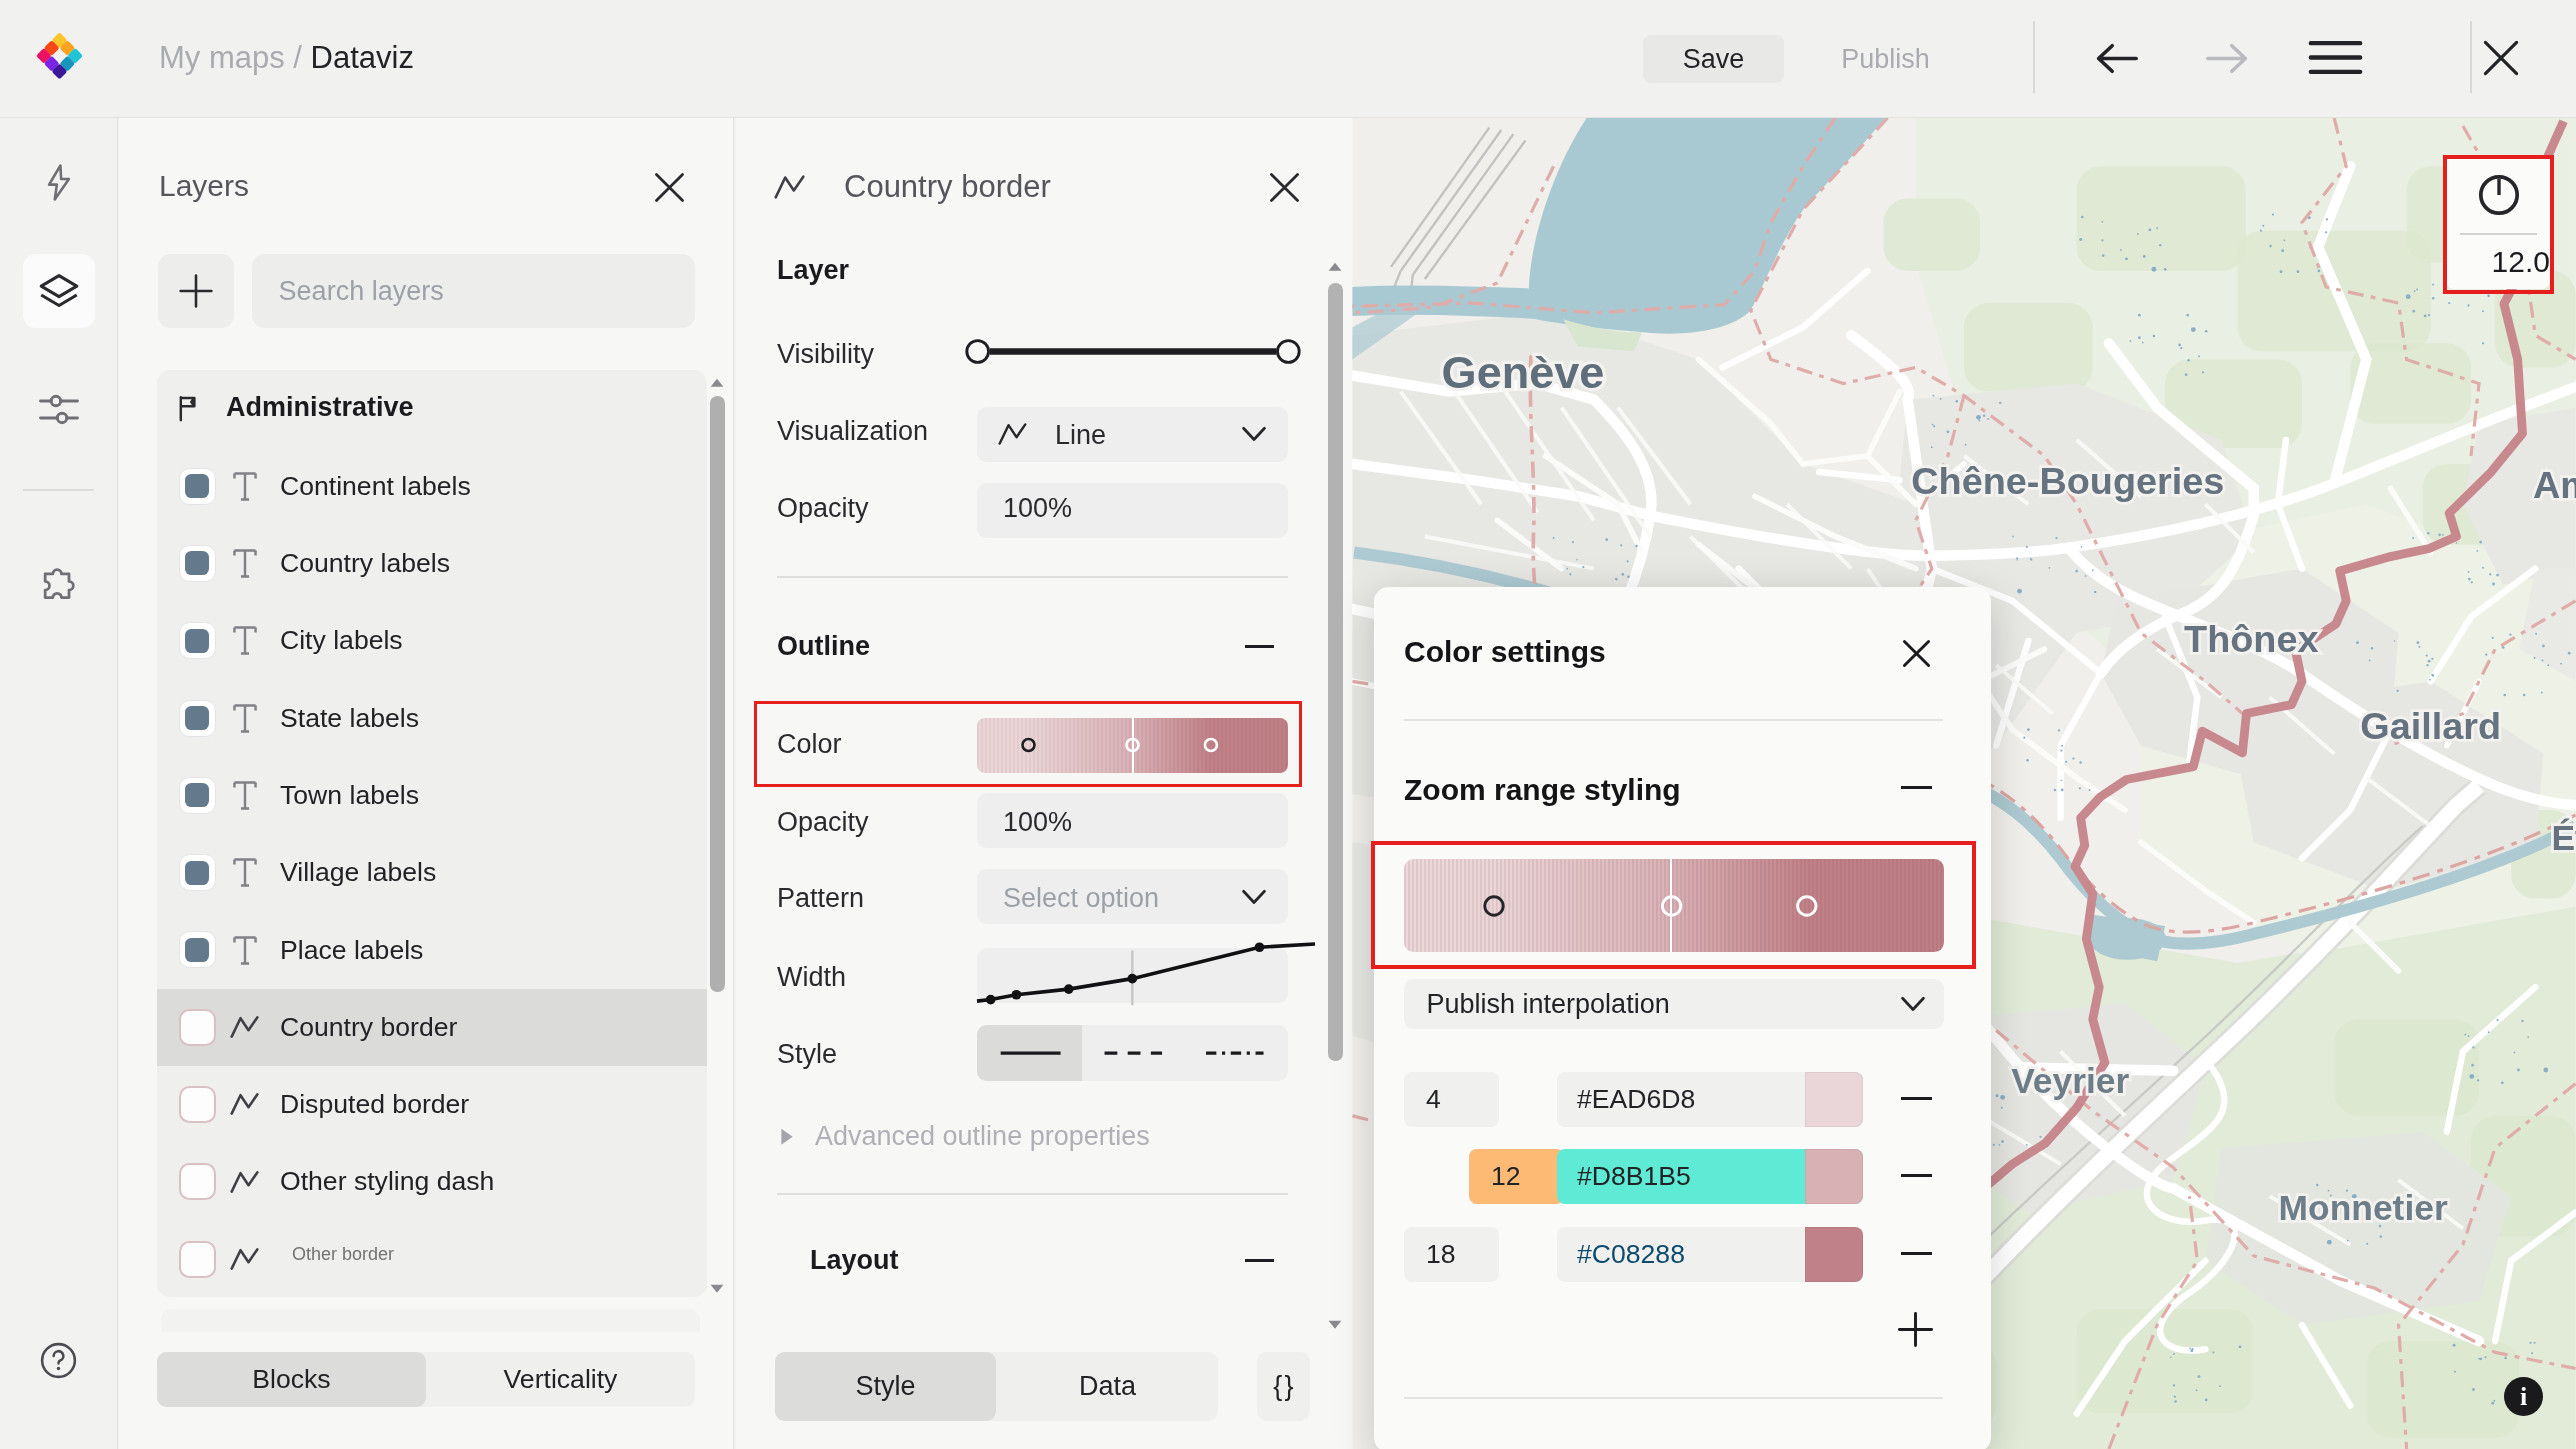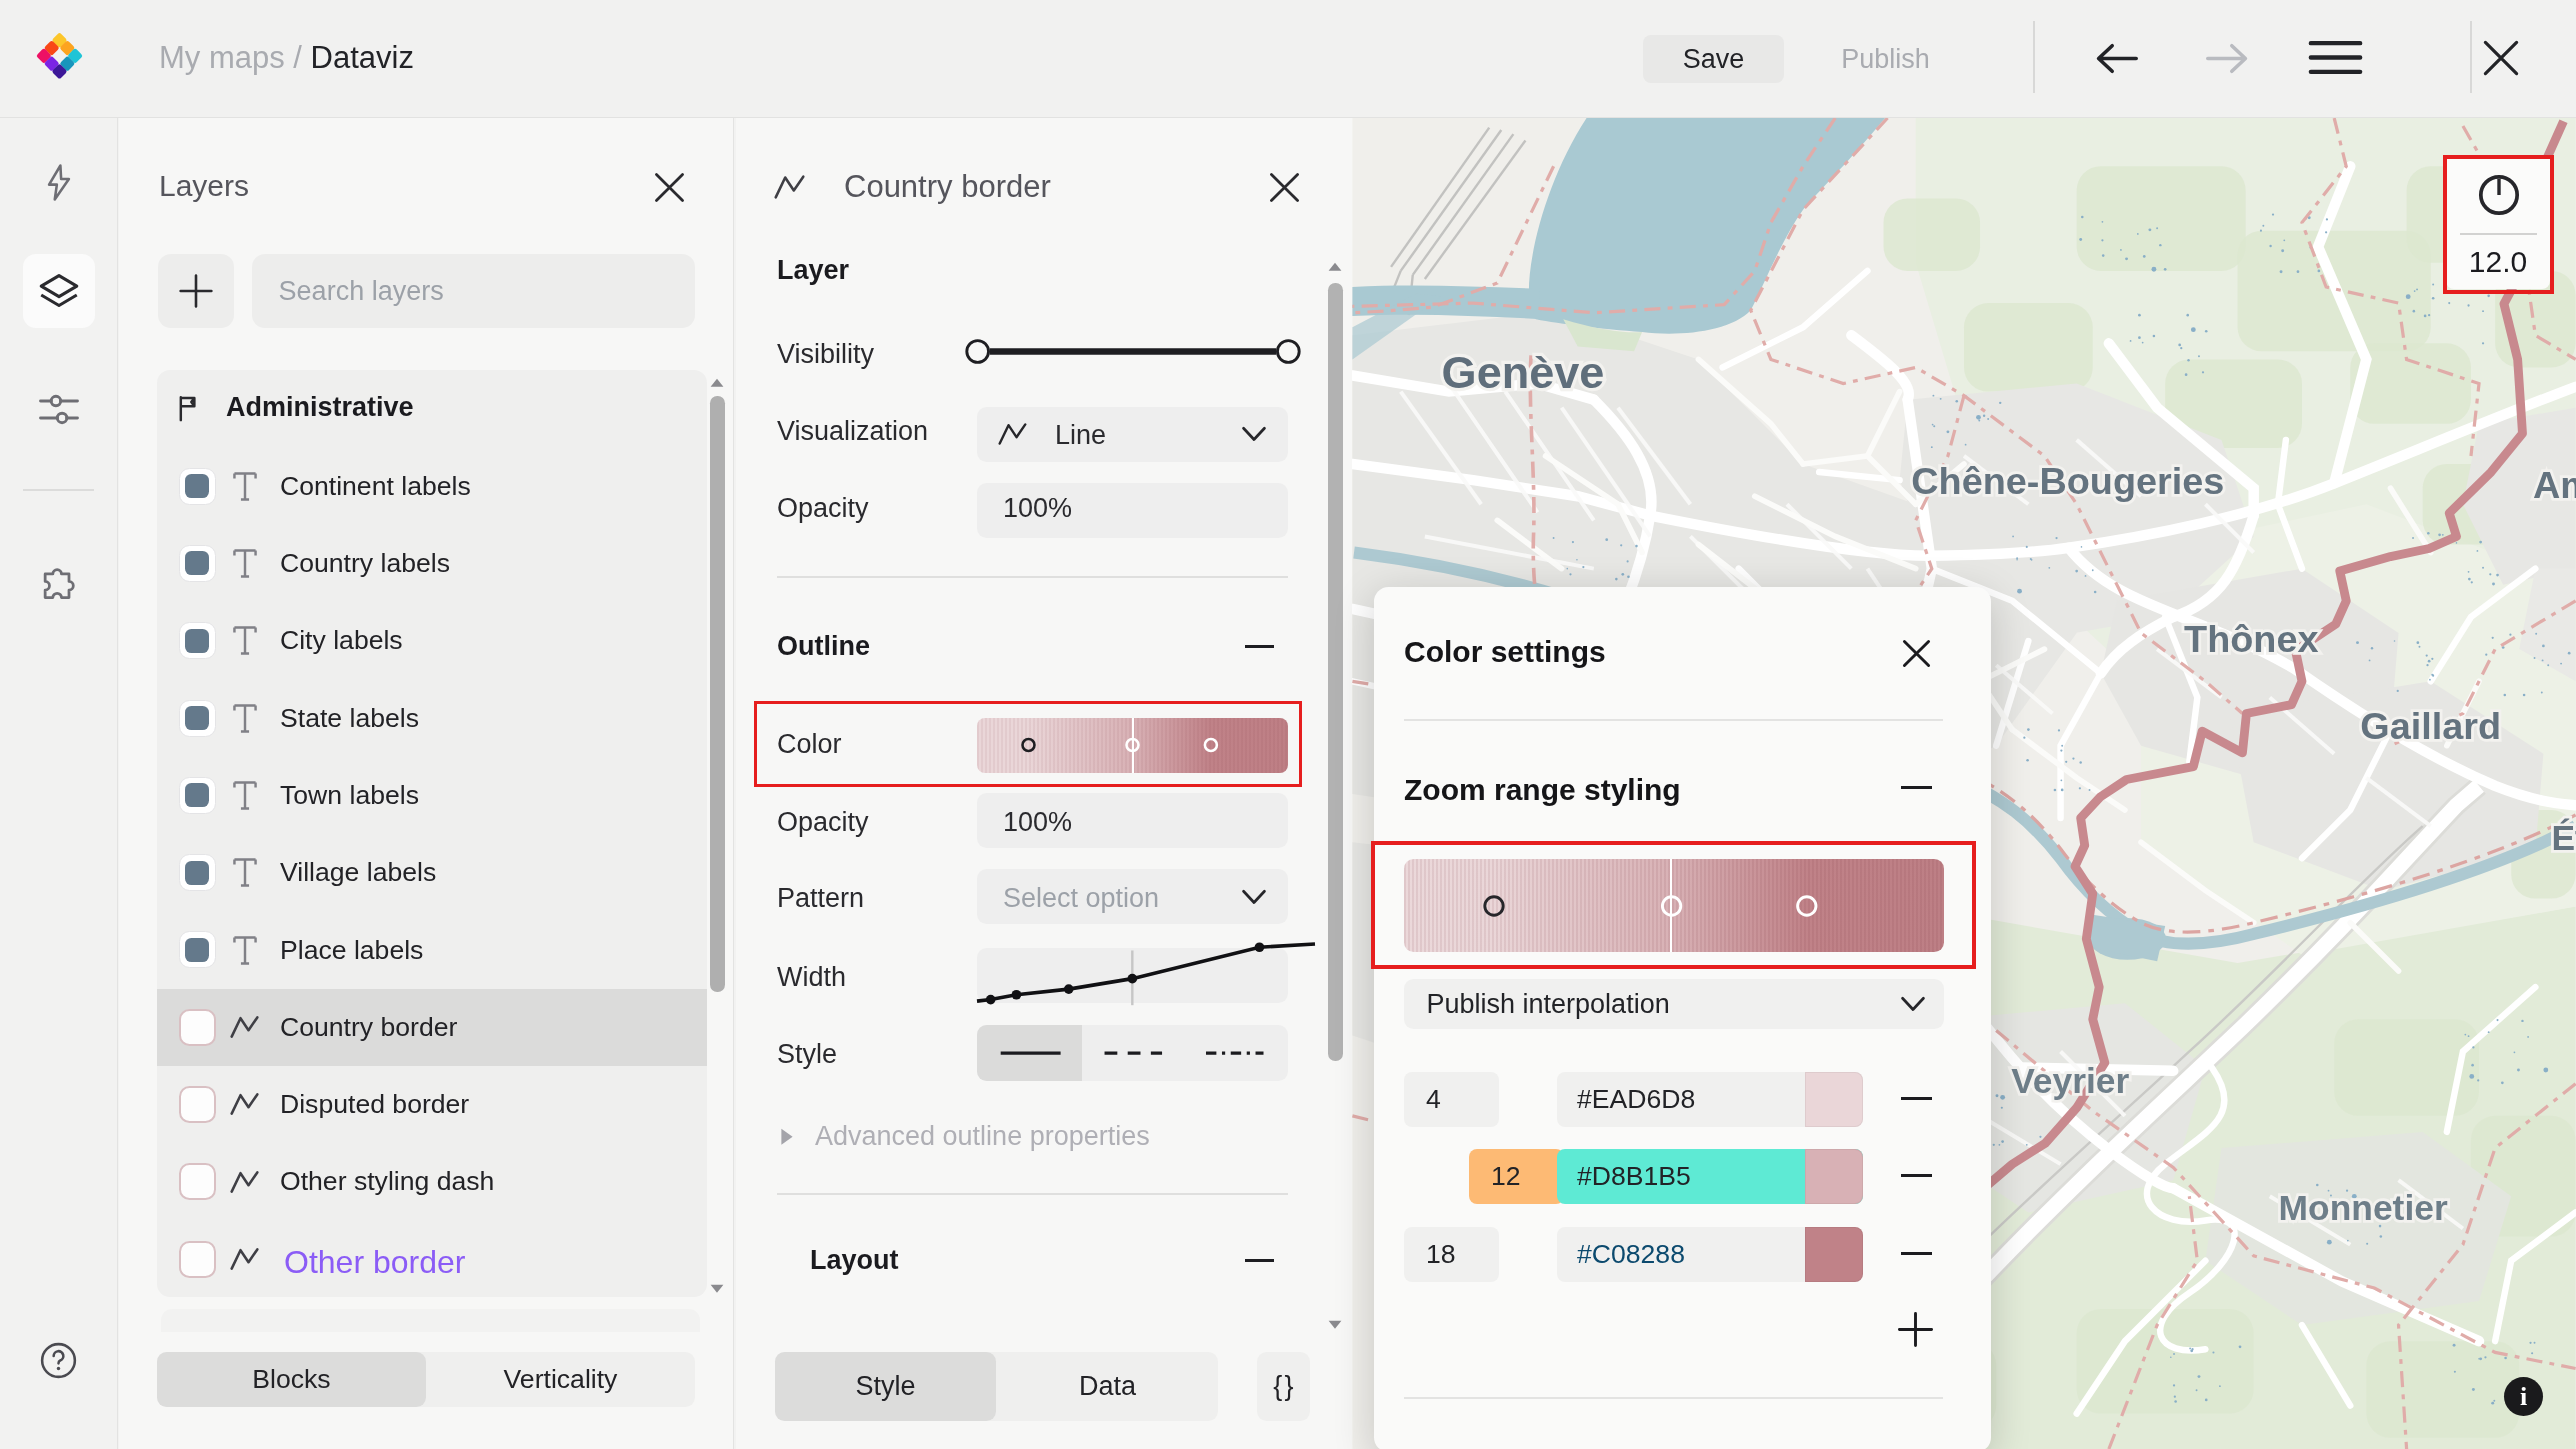--- a/index.html
+++ b/index.html
@@ -141,21 +141,21 @@
 <div class="abs" style="left:280px;top:1089px;font-size:26.6px;color:#222226">Disputed border</div>
 <div class="abs" style="left:179px;top:1163px;width:37px;height:37px;background:#FDFDFD;border:2.4px solid #D9C0C3;border-radius:10.5px"></div>
 <svg class="abs" style="left:230px;top:1170px" width="29" height="24" viewBox="0 0 36 30">
       <path d="M2 27 L13 4 L23 19 L34 3" stroke="#3F3F45" stroke-width="3.2" fill="none" stroke-linejoin="round" stroke-linecap="round"></path>
     </svg>
 <div class="abs" style="left:280px;top:1166px;font-size:26.6px;color:#222226">Other styling dash</div>
 <div class="abs" style="left:179px;top:1241px;width:37px;height:37px;background:#FDFDFD;border:2.4px solid #D9C0C3;border-radius:10.5px"></div>
 <svg class="abs" style="left:230px;top:1247px" width="29" height="24" viewBox="0 0 36 30">
       <path d="M2 27 L13 4 L23 19 L34 3" stroke="#3F3F45" stroke-width="3.2" fill="none" stroke-linejoin="round" stroke-linecap="round"></path>
     </svg>
-<div class="abs" style="left:284px;top:1244px;font-size:32px;color:#8b5cf6">Other border</div>
+<div class="abs" style="left:292px;top:1244px;font-size:18px;color:#737373">Other border</div>
 
 <svg class="abs" style="left:709px;top:377px" width="16" height="11.3" viewBox="0 0 20 14">
       <path d="M10 2 L18 12 H2 Z" fill="#8A8A8E"></path>
     </svg>
 <div class="abs" style="left:710px;top:396px;width:14.5px;height:596px;background:#AFAFAF;border-radius:7.2px"></div>
 <svg class="abs" style="left:709px;top:1283px" width="16" height="11.3" viewBox="0 0 20 14">
       <path d="M10 12 L18 2 H2 Z" fill="#8A8A8E"></path>
     </svg>
 <div class="abs" style="left:161px;top:1309px;width:539px;height:22.5px;background:#F2F2F1;border-radius:11.3px 11.3px 0 0"></div>
 <div class="abs" style="left:157px;top:1352px;width:538px;height:55px;background:#EFEFEE;border-radius:9.7px"></div>
@@ -701,21 +701,21 @@
         <path d="M262 250 C300 262 340 268 360 266 L350 290 L280 284 Z" fill="#D9E6CF"></path>
       </svg>
 </div>
 
 <div class="abs" style="left:2446px;top:159px;width:104px;height:130px;background:#FBFBFA;border-radius:0 0 8px 8px"></div>
 <svg class="abs" style="left:2478px;top:174px" width="42" height="42" viewBox="0 0 52 52">
 <circle cx="26" cy="26" r="22.5" stroke="#26262A" stroke-width="4.6" fill="none"></circle>
 <line x1="26" y1="26" x2="26" y2="6" stroke="#26262A" stroke-width="4.2"></line>
 </svg>
 <div class="abs" style="left:2460px;top:233px;width:77px;height:1.6px;background:#D2D2D1"></div>
-<div class="abs" style="left:2446px;top:242px;width:104px;height:40px;font-size:30px;color:#1B1B1F;text-align:center;line-height:40px">12.0</div>
+<div class="abs" style="left:2446px;top:242px;width:104px;height:40px;font-size:30px;color:#1B1B1F;text-align:right;line-height:40px">12.0</div>
 <div class="abs" style="left:2443px;top:155px;width:111px;height:139px;border:4px solid #E61E1E"></div>
 
 <div class="abs" style="left:2504px;top:1377px;width:39px;height:39px;background:#1A1A1C;border-radius:50%;color:#FFFFFF;font-size:26px;font-weight:bold;text-align:center;line-height:39px;font-family:'Liberation Serif',serif">i</div>
 
 <div class="abs" style="left:1374px;top:587px;width:617px;height:865px;background:#FAFAF9;border-radius:14.5px;box-shadow:0 9.7px 40px rgba(0,0,0,0.18)"></div>
 <div class="abs" style="left:1404px;top:635px;font-size:30px;color:#151518;font-weight:bold">Color settings</div>
 <svg class="abs" style="left:1902px;top:639px" width="29" height="29" viewBox="0 0 36 36">
 <path d="M3 3 L33 33 M33 3 L3 33" stroke="#1B1B1F" stroke-width="3.6" fill="none" stroke-linecap="round"></path>
 </svg>
 <div class="abs" style="left:1404px;top:719px;width:539px;height:1.6px;background:#E3E3E2"></div>

